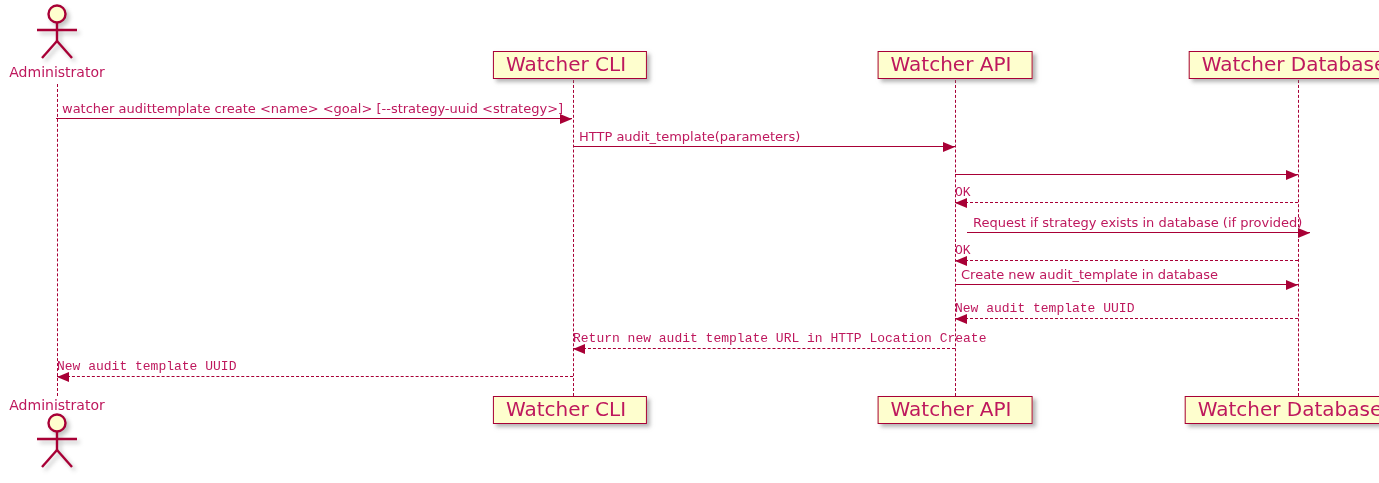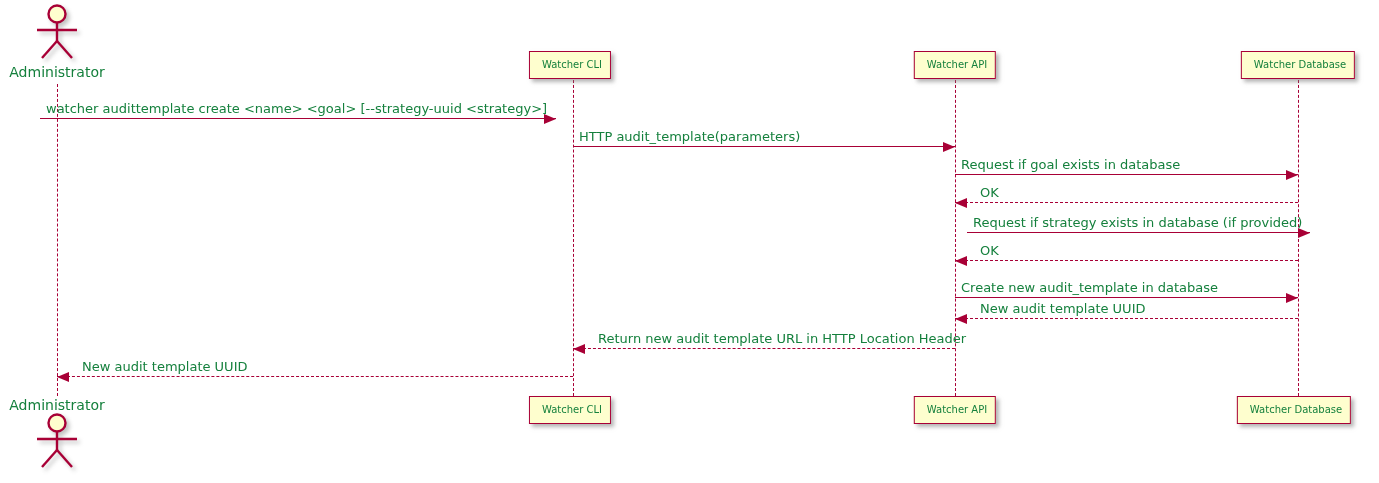--- a/index.html
+++ b/index.html
@@ -1,38 +1,38 @@
 <!DOCTYPE html>
 <html><head>
 <meta charset="utf-8">
 <style>
   html,body{margin:0;padding:0;background:#ffffff;}
   #diagram{
     position:relative;
     width:1379px;height:483px;
     background:#ffffff;
     font-family:"DejaVu Sans","Liberation Sans",sans-serif;
-    color:#15803d;
+    color:#be185d;
     overflow:hidden;
   }
   
   .lifeline{
     position:absolute;
     width:0;
     border-left:1px dashed #A80036;
   }
   
   .participant{
     position:absolute;
     transform:translateX(-50%);
     background:#FEFECE;
     border:1.8px solid #A80036;
     box-shadow:3px 3px 4px rgba(120,120,120,0.55);
-    padding:4px 8px 5px 12px;
-    font-size:10px;
+    padding:4px 20px 5px 12px;
+    font-size:20px;
     white-space:nowrap;
     line-height:17px;
   }
   
   .actor-figure{
     position:absolute;
     transform:translateX(-50%);
     filter:drop-shadow(3px 3px 2px rgba(120,120,120,0.45));
   }
   .actor-label{
@@ -46,21 +46,21 @@
     position:absolute;
     height:20px;
   }
   .msg-label{
     position:absolute;
     left:6px;
     bottom:3px;
     font-size:13px;
     white-space:nowrap;
   }
-  .message.to-left .msg-label{left:25px;}
+  .message.to-left .msg-label{left:0;font-family:Liberation Mono, monospace;}
   .msg-line{
     position:absolute;
     left:0;right:0;bottom:0;
     height:0;
     border-top:1px solid #A80036;
   }
   .message.dashed .msg-line{border-top-style:dashed;}
   .arrowhead{
     position:absolute;
     width:0;height:0;
@@ -89,36 +89,35 @@
       <line x1="25" y1="38" x2="10" y2="55" stroke="#A80036" stroke-width="2.4"></line>
       <line x1="25" y1="38" x2="40" y2="55" stroke="#A80036" stroke-width="2.4"></line>
     </svg>
   </div>
   <div class="actor-label" style="left:57px; top:64px;">Administrator</div>
 
   <div class="participant" style="left:570px; top:51px;">Watcher CLI</div>
   <div class="participant" style="left:955px; top:51px;">Watcher API</div>
   <div class="participant" style="left:1298px; top:51px;">Watcher Database</div>
 
-  <div class="message solid to-right" style="left:40px; width:516px; top:99px;">
+  <div class="message solid to-right" style="left:56px; width:516px; top:99px;">
     <div class="msg-label">watcher audittemplate create &lt;name&gt; &lt;goal&gt; [--strategy-uuid &lt;strategy&gt;]</div>
     <div class="msg-line">
         <div class="arrowhead"></div>
       </div>
   </div>
 
   <div class="message solid to-right" style="left:573px; width:382px; top:127px;">
     <div class="msg-label">HTTP audit_template(parameters)</div>
     <div class="msg-line">
         <div class="arrowhead"></div>
       </div>
   </div>
 
   <div class="message solid to-right" style="left:955px; width:343px; top:155px;">
-    <div class="msg-label">Request if goal exists in database</div>
     <div class="msg-line">
         <div class="arrowhead"></div>
       </div>
   </div>
 
   <div class="message dashed to-left" style="left:955px; width:343px; top:183px;">
     <div class="msg-label">OK</div>
     <div class="msg-line">
         <div class="arrowhead"></div>
       </div>
@@ -131,36 +130,36 @@
       </div>
   </div>
 
   <div class="message dashed to-left" style="left:955px; width:343px; top:241px;">
     <div class="msg-label">OK</div>
     <div class="msg-line">
         <div class="arrowhead"></div>
       </div>
   </div>
 
-  <div class="message solid to-right" style="left:955px; width:343px; top:278px;text-align:right;">
+  <div class="message solid to-right" style="left:955px; width:343px; top:265px;text-align:right;">
     <div class="msg-label">Create new audit_template in database</div>
     <div class="msg-line">
         <div class="arrowhead"></div>
       </div>
   </div>
 
   <div class="message dashed to-left" style="left:955px; width:343px; top:299px;">
     <div class="msg-label">New audit template UUID</div>
     <div class="msg-line">
         <div class="arrowhead"></div>
       </div>
   </div>
 
   <div class="message dashed to-left" style="left:573px; width:382px; top:329px;">
-    <div class="msg-label">Return new audit template URL in HTTP Location Header</div>
+    <div class="msg-label">Return new audit template URL in HTTP Location Create</div>
     <div class="msg-line">
         <div class="arrowhead"></div>
       </div>
   </div>
 
   <div class="message dashed to-left" style="left:57px; width:516px; top:357px;">
     <div class="msg-label">New audit template UUID</div>
     <div class="msg-line">
         <div class="arrowhead"></div>
       </div>

